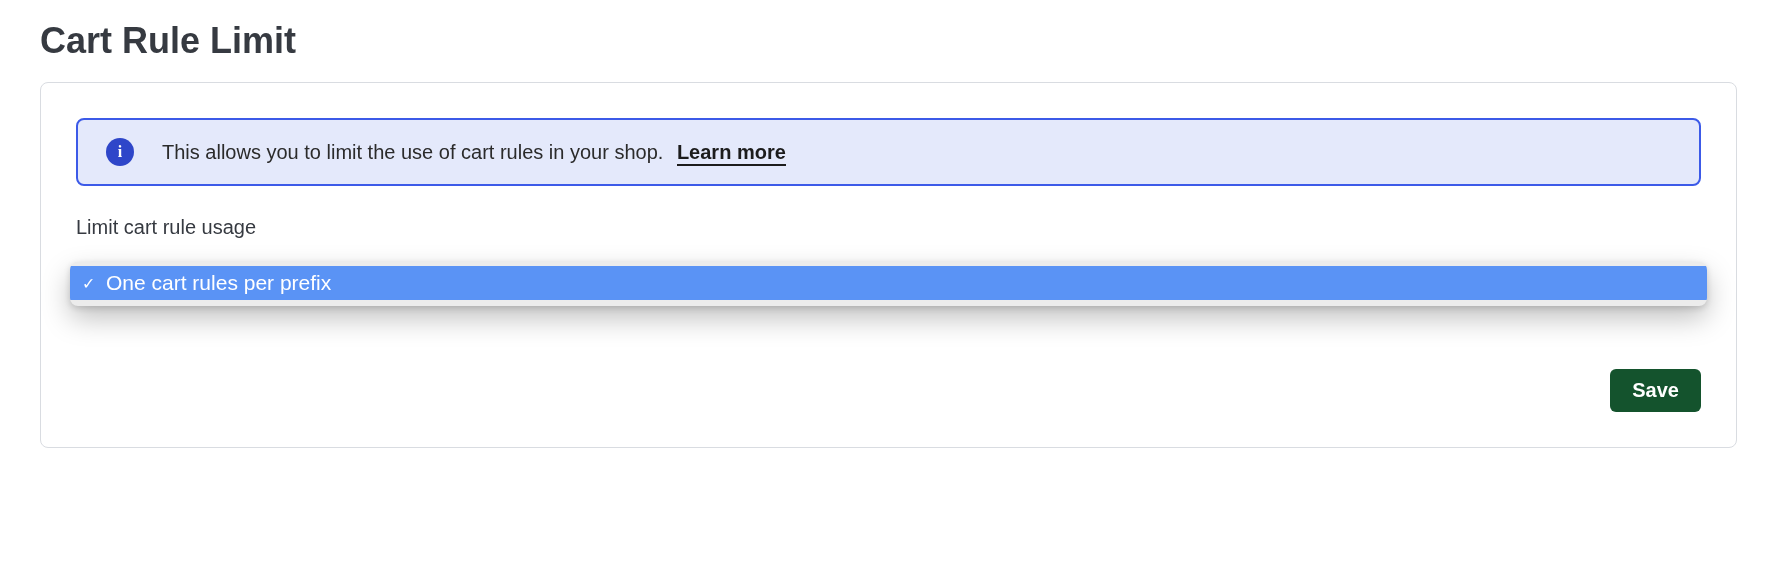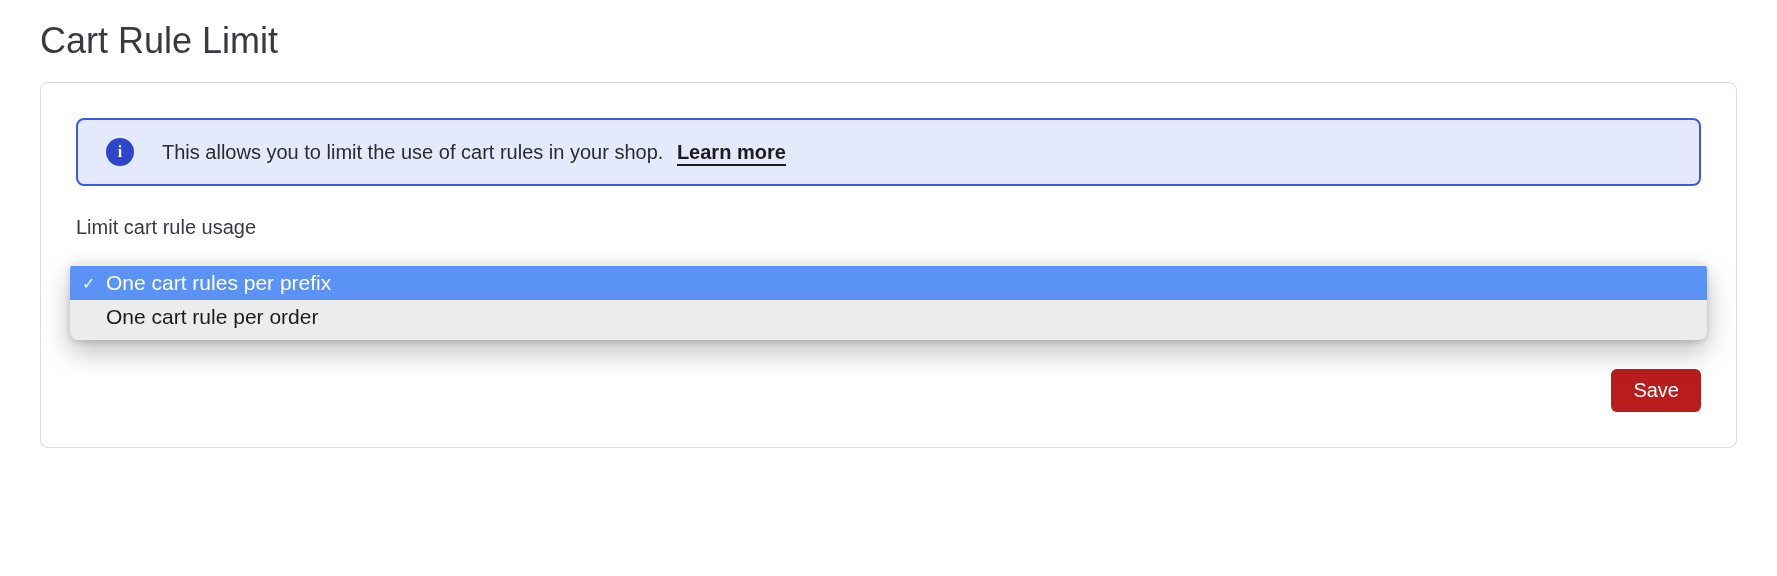--- a/index.html
+++ b/index.html
@@ -7,21 +7,21 @@
       margin: 0;
       padding: 0;
     }
     body {
       font-family: -apple-system, BlinkMacSystemFont, "Segoe UI", Helvetica, Arial, sans-serif;
       background: #ffffff;
       padding: 20px 40px;
     }
     .page-title {
       font-size: 36px;
-      font-weight: 400;
+      font-weight: 700;
       color: #363A41;
       margin-bottom: 20px;
     }
     .card {
       border: 1px solid #d9dce1;
       border-radius: 8px;
       padding: 35px;
       position: relative;
     }
     .info-banner {
@@ -100,24 +100,24 @@
       top: 50%;
       transform: translateY(-50%);
       font-size: 16px;
     }
     .save-row {
       display: flex;
       justify-content: flex-end;
       margin-top: 130px;
     }
     .save-button {
-      background: #b91c1c;
+      background: #14532d;
       color: #ffffff;
       font-size: 20px;
-      font-weight: 400;
+      font-weight: 700;
       border: none;
       border-radius: 6px;
       padding: 10px 22px;
       cursor: pointer;
     }
   </style>
 </head>
 <body>
 
 <h1 class="page-title">Cart Rule Limit</h1>
@@ -134,23 +134,20 @@
   </div>
 
   <div class="field-label">Limit cart rule usage</div>
 
   <div class="dropdown-wrapper">
     <div class="dropdown-list">
       <div class="dropdown-option selected">
         <span class="check">✓</span>
         <span>One cart rules per prefix</span>
       </div>
-      <div class="dropdown-option">
-        <span>One cart rule per order</span>
-      </div>
     </div>
   </div>
 
   <div class="save-row">
     <button class="save-button">Save</button>
   </div>
 
 </div>
 
 </body></html>

